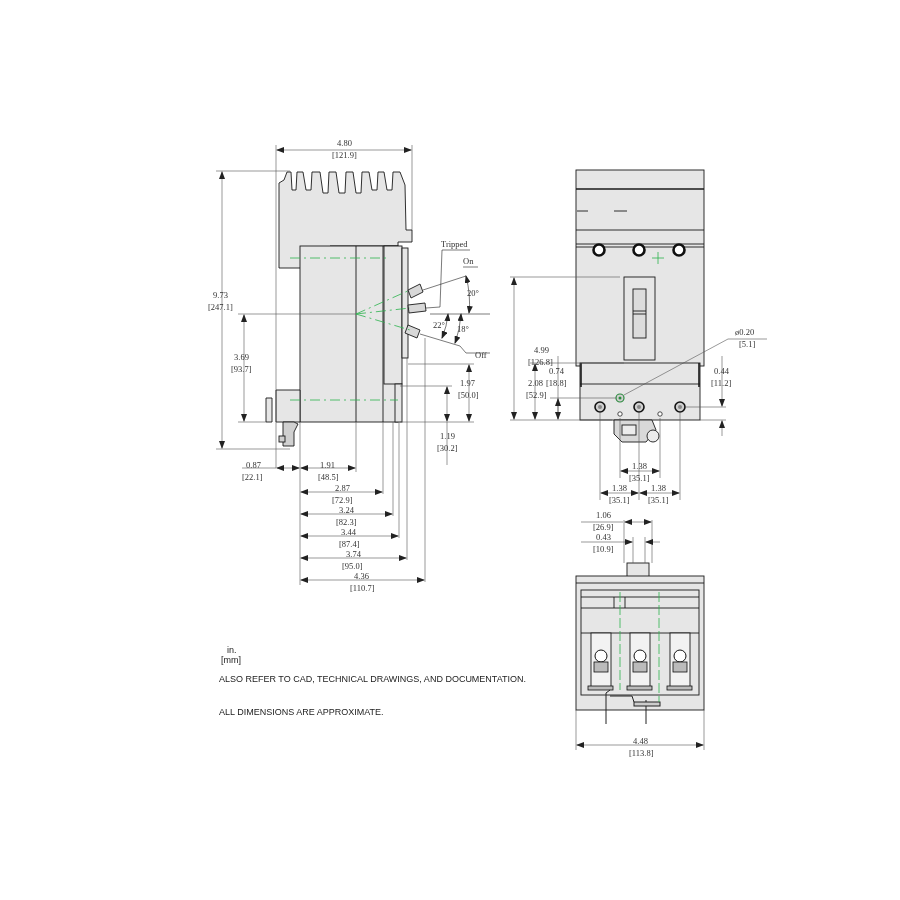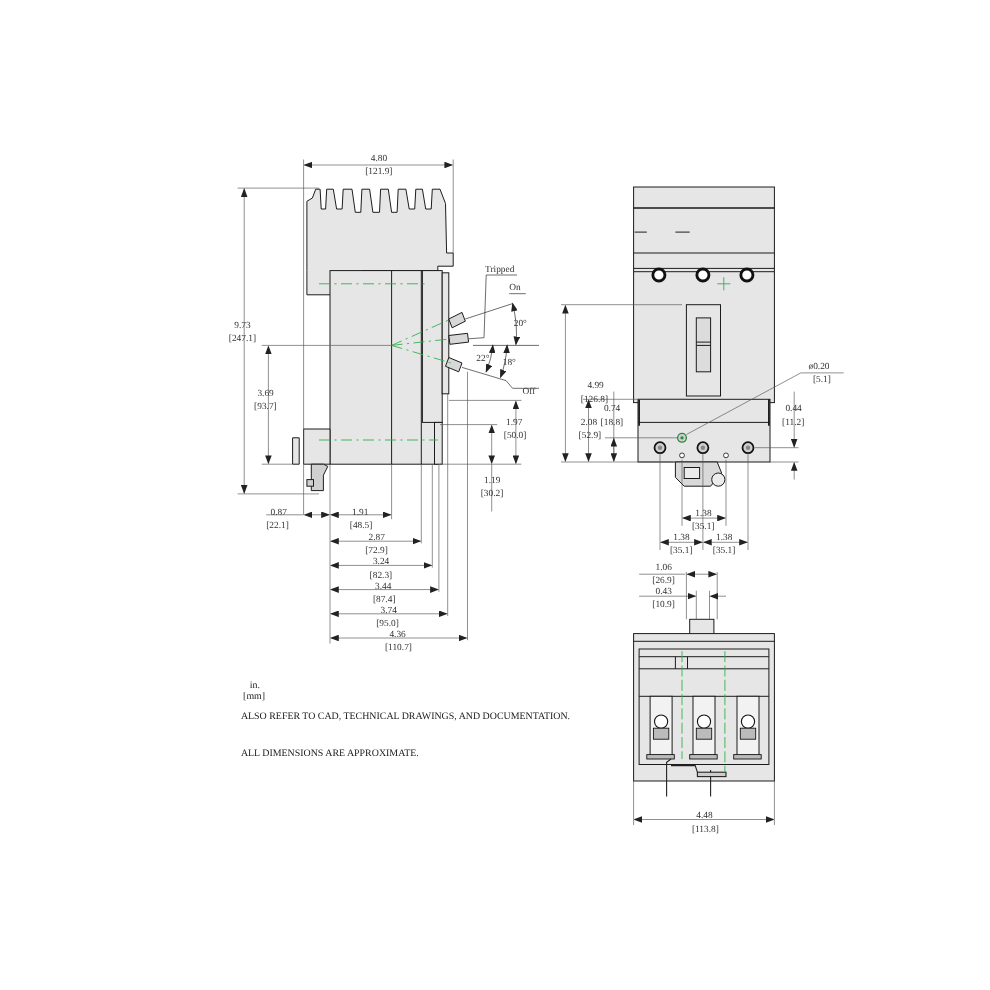--- a/index.html
+++ b/index.html
@@ -1,19 +1,19 @@
 <!DOCTYPE html>
 <html><head>
 <meta charset="utf-8">
 <style>
   html,body{margin:0;padding:0;background:#ffffff;}
   body{width:900px;height:900px;position:relative;overflow:hidden;font-family:"Liberation Serif","DejaVu Serif",serif;}
   svg{position:absolute;left:0;top:0;}
   .dim{font-family:"Liberation Serif","DejaVu Serif",serif;font-size:8.5px;fill:#333;}
-  .note{position:absolute;font-family:Liberation Serif, serif;font-size:9px;color:#222;line-height:10px;white-space:pre;}
+  .note{position:absolute;font-family:Liberation Sans, sans-serif;font-size:9px;color:#222;line-height:10px;white-space:pre;margin-top:28px;}
 </style>
 </head>
 <body>
 
 <svg width="900" height="900" viewBox="0 0 900 900">
   <defs>
     <marker id="arr" markerWidth="8" markerHeight="6" refX="7" refY="3" orient="auto-start-reverse" markerUnits="userSpaceOnUse">
       <path d="M0,0 L8,3 L0,6 z" fill="#222"></path>
     </marker>
   </defs>

